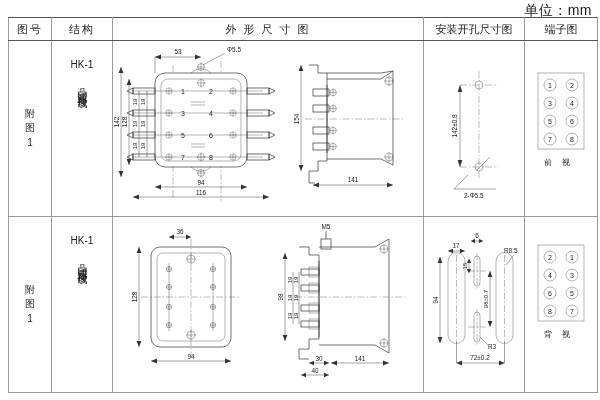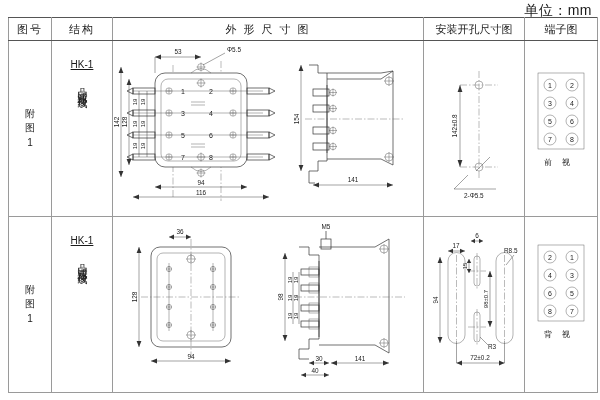--- a/index.html
+++ b/index.html
@@ -45,21 +45,21 @@
 
   .vstack{
     display:flex;flex-direction:column;align-items:center;justify-content:center;
     font-size:10px;line-height:1.45;height:100%;
   }
   .vstack span{display:block;}
   .struct{
     display:flex;flex-direction:column;align-items:center;justify-content:flex-start;
     height:100%;padding-top:18px;box-sizing:border-box;font-size:10px;
   }
-  .struct .model{margin-bottom:10px;font-size:10px;text-decoration:underline;}
+  .struct .model{margin-bottom:10px;font-size:10px;}
   .struct .vert{
     writing-mode:vertical-rl;text-orientation:upright;
     letter-spacing:2px;font-size:10px;
   }
   .draw-wrap{position:absolute;inset:0;}
   svg{display:block;}
   .ln{stroke:#333;stroke-width:.7;fill:none;}
   .ln-thin{stroke:#555;stroke-width:.45;fill:none;}
   .ctr{stroke:#666;stroke-width:.45;fill:none;stroke-dasharray:7 2 1.5 2;}
   .dim{stroke:#333;stroke-width:.45;fill:none;}

